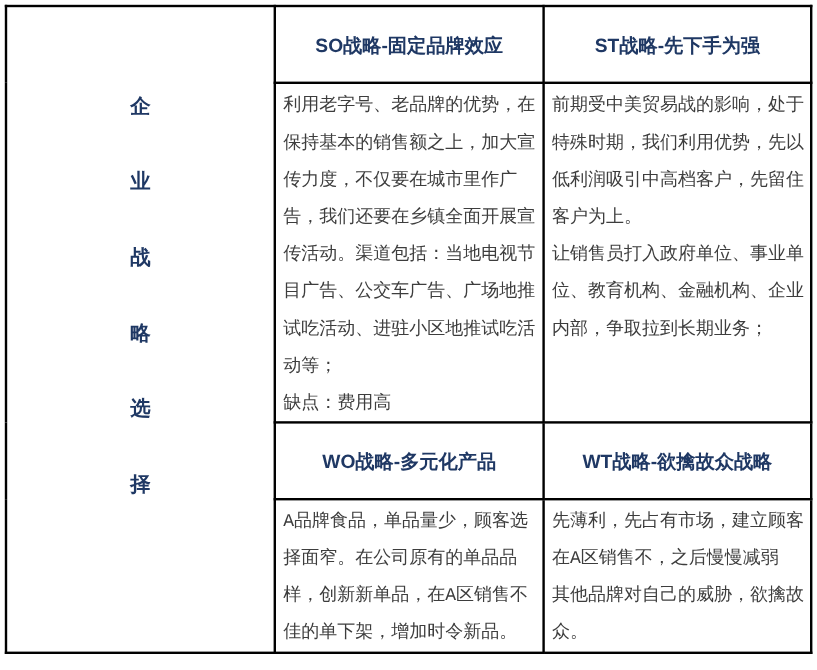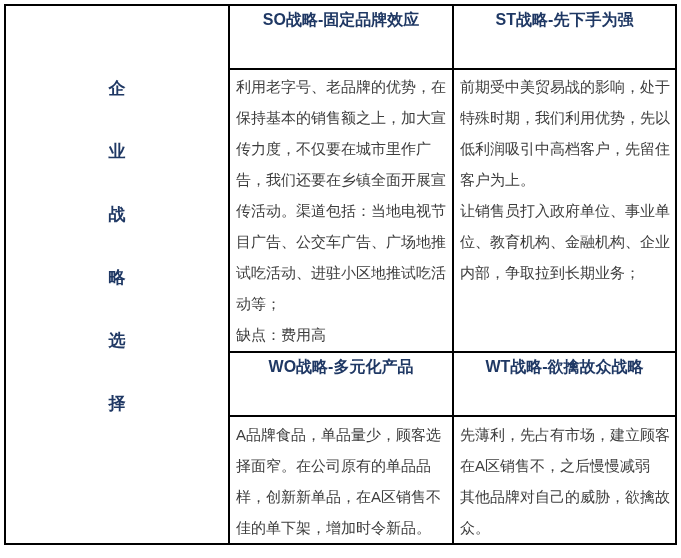--- a/index.html
+++ b/index.html
@@ -38,37 +38,37 @@
     font-size: 17px;
     font-weight: bold;
     color: #1f3864;
     line-height: 63px;
     white-space: pre-line;
   }
   
   td.q-header {
     height: 64px;
     text-align: center;
-    padding-top: 4px;
+    padding-top: 23px;
     font-size: 16px;
     font-weight: bold;
     color: #1f3864;
     line-height: 20px;
   }
   
   td.q-body {
     font-size: 15px;
     color: #3d3d3d;
     line-height: 31px;
     padding: 2px 5px 0 6px;
     white-space: pre-line;
     text-align: left;
   }
-  tr.body-row-top td.q-body { height: 224px; font-family: Liberation Serif, serif; }
-  tr.body-row-bottom td.q-body { height: 125px; }
+  tr.body-row-top td.q-body { height: 224px; }
+  tr.body-row-bottom td.q-body { height: 125px; font-family: Liberation Mono, monospace; }
   td.col-2 { width: 224px; }
   td.col-3 { width: 223px; }
 </style>
 </head>
 <body>
 
 <div class="page">
   <table class="swot">
     <tbody>
       <tr>

